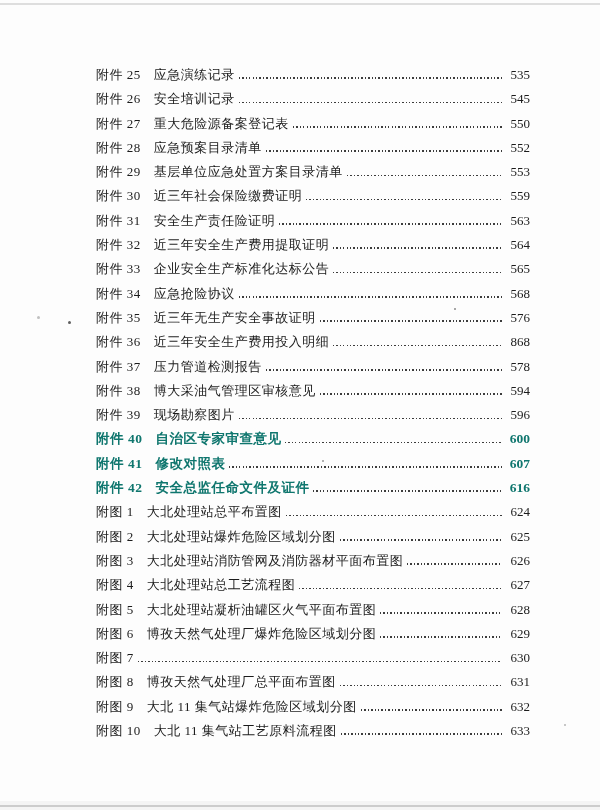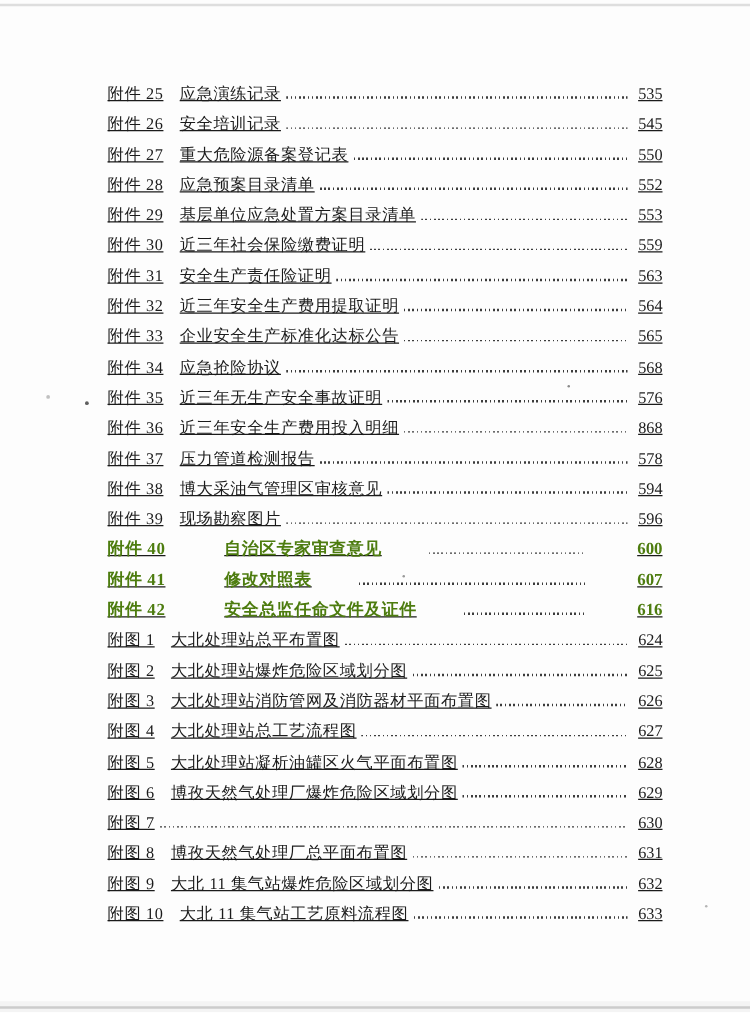--- a/index.html
+++ b/index.html
@@ -19,34 +19,34 @@
   .scan-edge-bottom {
     position: absolute; top: 805px; left: 0; width: 100%; height: 2px;
     background: #cccccc;
   }
   .bottom-strip {
     position: absolute; top: 801px; left: 0; width: 100%; height: 9px;
     background: #f4f4f4;
   }
   .toc {
     position: absolute;
-    top: 63px; left: 6px; right: 0; text-decoration: underline;
+    top: 63px; left: 16px; right: 0;
   }
   .row {
     display: flex;
     align-items: baseline;
     height: 24.3px;
     line-height: 24.3px;
     font-size: 13px;
     padding-left: 80px;
     padding-right: 70px;
     white-space: nowrap;
   }
   .row.header { padding-left: 62px; }
-  .row.bold { font-weight: bold; color: #4d7c0f; font-size: 13.5px; gap: 34px; }
+  .row.bold { font-weight: bold; color: #0f766e; font-size: 13.5px; }
   .entry-label { letter-spacing: 0.5px; }
   .entry-title { margin-left: 13px; letter-spacing: 0.5px; }
   .row.header .entry-title { margin-left: 0; }
   .dots {
     flex: 1 1 auto;
     height: 1.6px;
     margin-left: 4px;
     margin-right: 4px;
     background-image: repeating-linear-gradient(
       to right, #3c3c3c 0, #3c3c3c 1.3px, transparent 1.3px, transparent 3.4px);

